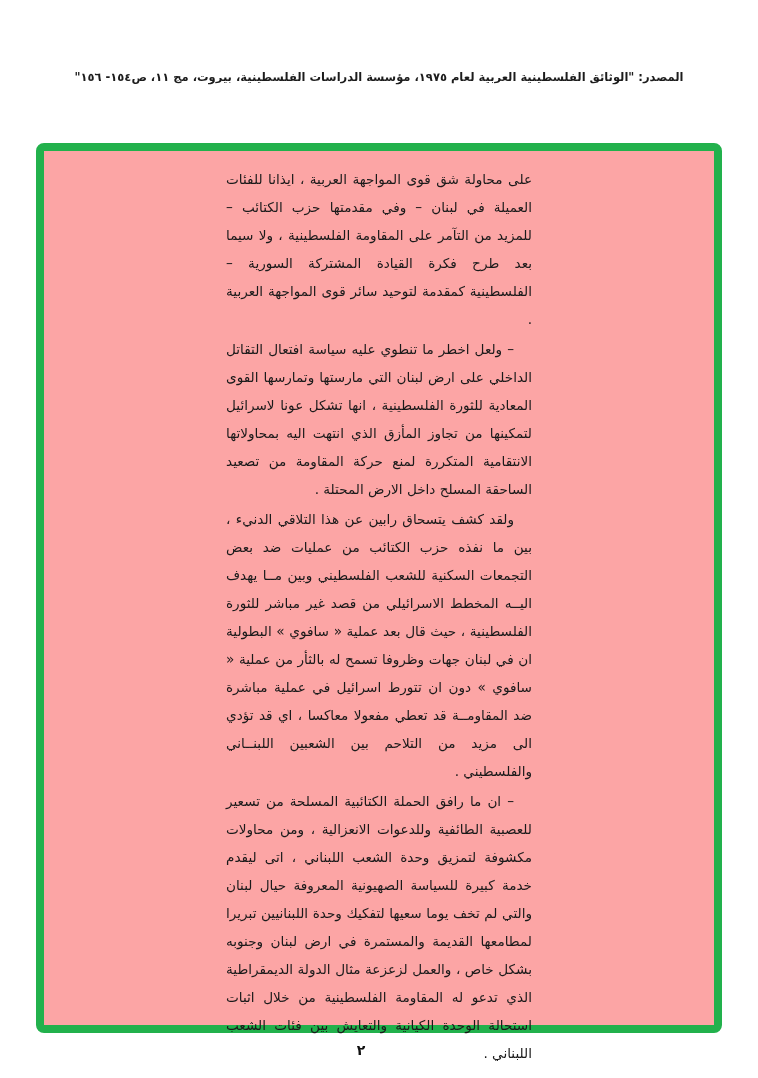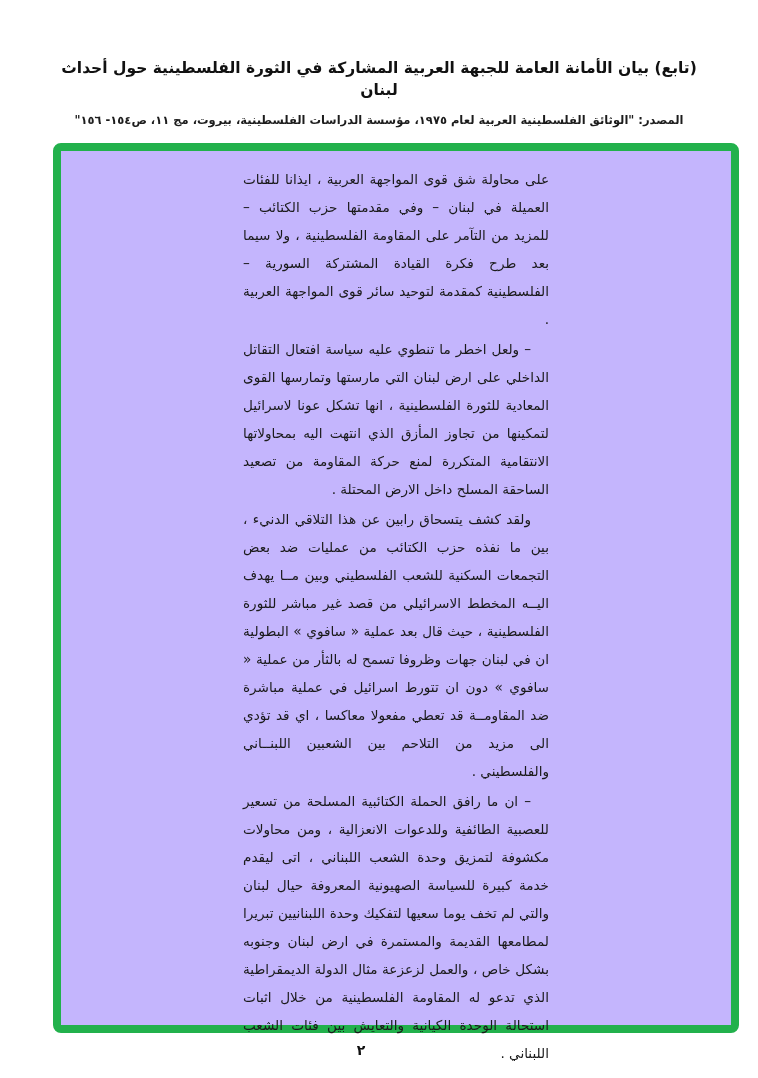--- a/index.html
+++ b/index.html
@@ -33,27 +33,27 @@
   }
   .doc-source {
     margin-top: 12px;
     font-size: 11.5px;
     font-weight: bold;
     color: #1c1c1c;
     direction: rtl;
   }
   .green-frame {
     position: absolute;
-    left: 53px;
+    left: 36px;
     top: 143px;
     width: 670px;
     height: 874px;
     border: 8px solid var(--green, #22b14c);
     border-radius: 8px;
-    background: #c4b5fd;
+    background: #fca5a5;
   }
   .text-column {
     width: 306px;
     margin: 14px auto 0 auto;
     direction: rtl;
     text-align: justify;
     font-size: 13.6px;
     line-height: 28px;
     color: #1a1a1a;
     font-weight: 500;
@@ -73,21 +73,20 @@
     font-size: 14px;
     font-weight: bold;
     color: #111;
     direction: rtl;
   }
 </style>
 </head>
 <body style="--green: #22b14c; background: rgb(255, 255, 255);">
 
 <div class="page-header">
-  <div class="doc-title">(تابع) بيان الأمانة العامة للجبهة العربية المشاركة في الثورة الفلسطينية حول أحداث لبنان</div>
   <div class="doc-source">المصدر: "الوثائق الفلسطينية العربية لعام ١٩٧٥، مؤسسة الدراسات الفلسطينية، بيروت، مج ١١، ص١٥٤- ١٥٦"</div>
 </div>
 
 <div class="green-frame">
   <div class="text-column">
     <p>على محاولة شق قوى المواجهة العربية ، ايذانا للفئات العميلة في لبنان – وفي مقدمتها حزب الكتائب – للمزيد من التآمر على المقاومة الفلسطينية ، ولا سيما بعد طرح فكرة القيادة المشتركة السورية – الفلسطينية كمقدمة لتوحيد سائر قوى المواجهة العربية .</p>
     <p class="indent">– ولعل اخطر ما تنطوي عليه سياسة افتعال التقاتل الداخلي على ارض لبنان التي مارستها وتمارسها القوى المعادية للثورة الفلسطينية ، انها تشكل عونا لاسرائيل لتمكينها من تجاوز المأزق الذي انتهت اليه بمحاولاتها الانتقامية المتكررة لمنع حركة المقاومة من تصعيد الساحقة المسلح داخل الارض المحتلة .</p>
     <p class="indent">ولقد كشف يتسحاق رابين عن هذا التلاقي الدنيء ، بين ما نفذه حزب الكتائب من عمليات ضد بعض التجمعات السكنية للشعب الفلسطيني وبين مــا يهدف اليــه المخطط الاسرائيلي من قصد غير مباشر للثورة الفلسطينية ، حيث قال بعد عملية « سافوي » البطولية ان في لبنان جهات وظروفا تسمح له بالثأر من عملية « سافوي » دون ان تتورط اسرائيل في عملية مباشرة ضد المقاومــة قد تعطي مفعولا معاكسا ، اي قد تؤدي الى مزيد من التلاحم بين الشعبين اللبنــاني والفلسطيني .</p>
     <p class="indent">– ان ما رافق الحملة الكتائبية المسلحة من تسعير للعصبية الطائفية وللدعوات الانعزالية ، ومن محاولات مكشوفة لتمزيق وحدة الشعب اللبناني ، اتى ليقدم خدمة كبيرة للسياسة الصهيونية المعروفة حيال لبنان والتي لم تخف يوما سعيها لتفكيك وحدة اللبنانيين تبريرا لمطامعها القديمة والمستمرة في ارض لبنان وجنوبه بشكل خاص ، والعمل لزعزعة مثال الدولة الديمقراطية الذي تدعو له المقاومة الفلسطينية من خلال اثبات استحالة الوحدة الكيانية والتعايش بين فئات الشعب اللبناني .</p>
     <p class="indent">– وعلى الرغم من العون الذي حصل عليه حزب الكتائب من عناصر التقت معه وساعدته في بعض المؤسسات والاجهزة ، فانه فشل في جر السلطة السياسية والجيش الى صدام ظاهر وشامل مع المقاومة الفلسطينية والحركة الوطنية اللبنانية ، كان من شأنه ، لو حصل ، ان يزج البلاد في هوة حرب اهلية تدمر الوحدة الوطنية والمصير اللبناني ، وتقوض معالم الوضع الاقتصادي ، كما تصيب المصلحة اللبنانية الوطنية والمصلحة العربية بأفدح الاضرار . وقد كان للدور الوطني الحكيم الذي اضطلع به رئيس الجمهورية ومعه الحكومة ، بالاستناد الى ارادة الاغلبية الساحقة من اللبنانيين ، ابلغ الاثر في تجنيب لبنان هذه المخاطر ، وفي صون الوحــدة الوطنية وتغليب الاخوة اللبنانية – الفلسطينية على كل محاولات الايقاع بين الشعبين الشقيقين اللذين تشدهما الى بعضهما روابط العروبة والمصير المشترك .</p>

